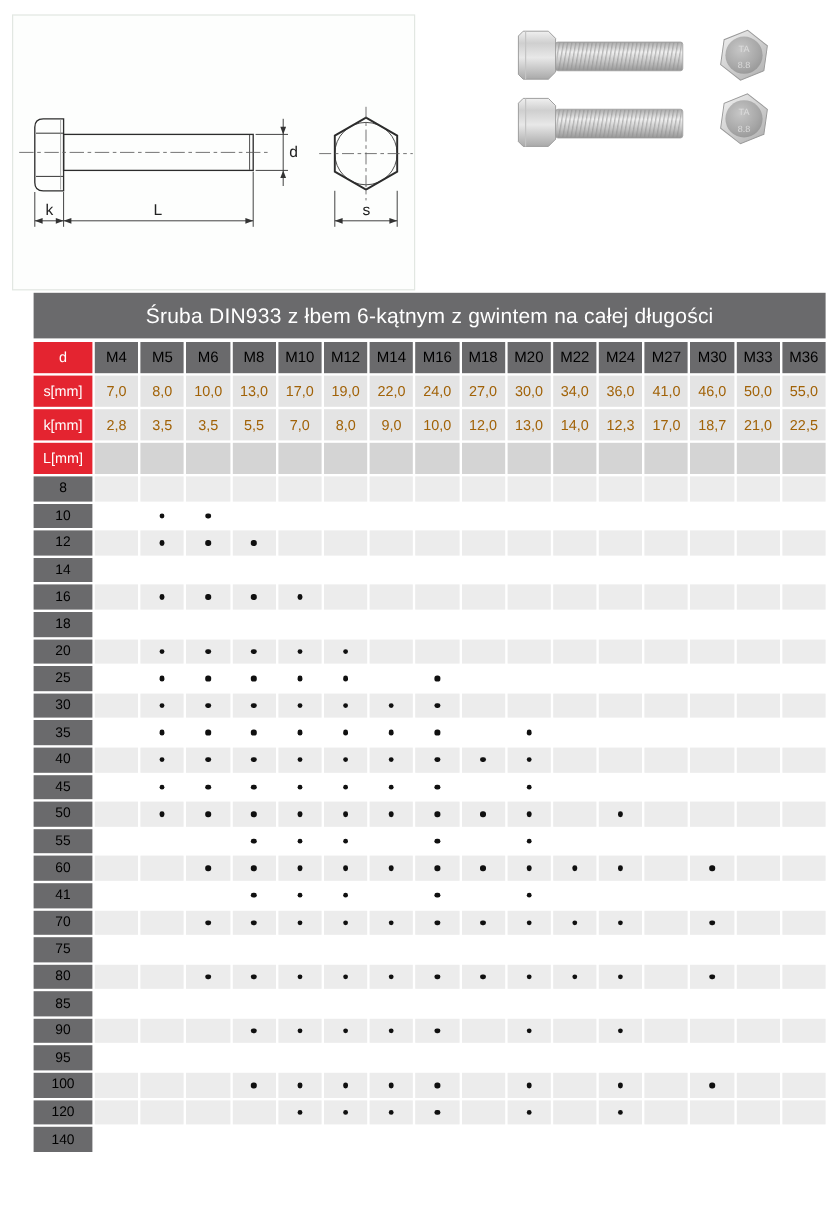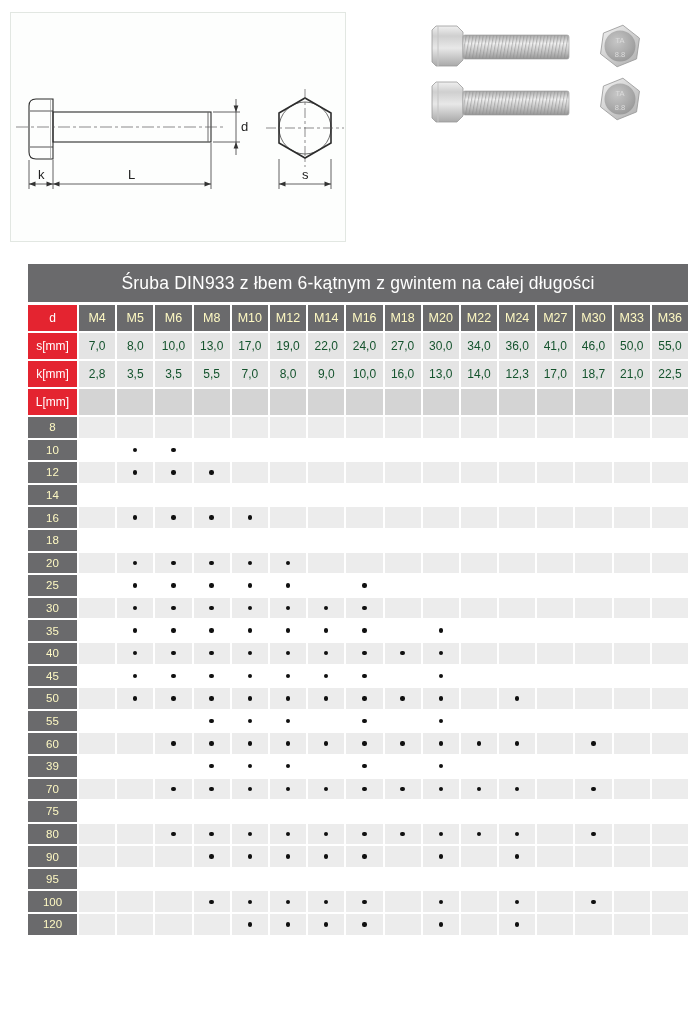--- a/index.html
+++ b/index.html
@@ -16,34 +16,34 @@
   body{
     width:698px;height:1024px;background:#fff;position:relative;overflow:hidden;
     font-family:"Liberation Sans", sans-serif;
   }
   .drawing-panel{
     position:absolute;left:10px;top:12px;width:336px;height:230px;
     border:1px solid #e2e7e2;background:#fdfefd;
   }
   .photos-panel{position:absolute;left:428px;top:18px;width:260px;height:108px;}
 
-  .din-table{position:absolute;left:8px;top:264px;width:680px;background:#fff;padding-left:20px;}
+  .din-table{position:absolute;left:8px;top:244px;width:680px;background:#fff;padding-left:20px;}
   .t-title{
     height:38px;background:var(--dark);color:#fff;display:flex;align-items:center;
     justify-content:center;font-size:17.5px;letter-spacing:.2px;margin-bottom:3px;
   }
   .row{display:flex;gap:2px;margin-bottom:2px;}
   .row .lbl{flex:0 0 49px;display:flex;align-items:center;justify-content:center;}
   .row .c{flex:1 1 0;display:flex;align-items:center;justify-content:center;position:relative;}
   .h26{height:26px;}
   .hL{height:20.6px;}
   .red{background:var(--red);color:#fff;font-size:12px;}
-  .dark{background:var(--dark);color:#fef9c3;font-size:12.5px;}
+  .dark{background:var(--dark);color:#000000;font-size:12.5px;}
   .dark.small{font-size:11.5px;}
-  .light{background:var(--cell-light);color:#14532d;font-size:12px;}
+  .light{background:var(--cell-light);color:#a16207;font-size:12px;}
   .mid{background:var(--cell-mid);}
   .even{background:var(--row-even);}
   .odd{background:var(--row-odd);}
   .dot{width:4.4px;height:4.4px;border-radius:50%;background:var(--dot);}
   svg text{font-family:"Liberation Sans", sans-serif;}
 </style>
 </head>
 <body>
 
 <div class="drawing-panel">
@@ -201,21 +201,21 @@
       <div class="row h26">
         <div class="lbl red">k[mm]</div>
         <div class="c light">2,8</div>
         <div class="c light">3,5</div>
         <div class="c light">3,5</div>
         <div class="c light">5,5</div>
         <div class="c light">7,0</div>
         <div class="c light">8,0</div>
         <div class="c light">9,0</div>
         <div class="c light">10,0</div>
-        <div class="c light">16,0</div>
+        <div class="c light">12,0</div>
         <div class="c light">13,0</div>
         <div class="c light">14,0</div>
         <div class="c light">12,3</div>
         <div class="c light">17,0</div>
         <div class="c light">18,7</div>
         <div class="c light">21,0</div>
         <div class="c light">22,5</div>
       </div>
       <div class="row h26">
         <div class="lbl red">L[mm]</div>
@@ -671,21 +671,21 @@
           <span class="dot"></span>
         </div>
         <div class="c even"></div>
         <div class="c even">
           <span class="dot"></span>
         </div>
         <div class="c even"></div>
         <div class="c even"></div>
       </div>
       <div class="row hL">
-        <div class="lbl dark small">39</div>
+        <div class="lbl dark small">41</div>
         <div class="c odd"></div>
         <div class="c odd"></div>
         <div class="c odd"></div>
         <div class="c odd">
           <span class="dot"></span>
         </div>
         <div class="c odd">
           <span class="dot"></span>
         </div>
         <div class="c odd">
@@ -801,20 +801,39 @@
           <span class="dot"></span>
         </div>
         <div class="c even"></div>
         <div class="c even">
           <span class="dot"></span>
         </div>
         <div class="c even"></div>
         <div class="c even"></div>
       </div>
       <div class="row hL">
+        <div class="lbl dark small">85</div>
+        <div class="c odd"></div>
+        <div class="c odd"></div>
+        <div class="c odd"></div>
+        <div class="c odd"></div>
+        <div class="c odd"></div>
+        <div class="c odd"></div>
+        <div class="c odd"></div>
+        <div class="c odd"></div>
+        <div class="c odd"></div>
+        <div class="c odd"></div>
+        <div class="c odd"></div>
+        <div class="c odd"></div>
+        <div class="c odd"></div>
+        <div class="c odd"></div>
+        <div class="c odd"></div>
+        <div class="c odd"></div>
+      </div>
+      <div class="row hL">
         <div class="lbl dark small">90</div>
         <div class="c even"></div>
         <div class="c even"></div>
         <div class="c even"></div>
         <div class="c even">
           <span class="dot"></span>
         </div>
         <div class="c even">
           <span class="dot"></span>
         </div>
@@ -917,15 +936,34 @@
           <span class="dot"></span>
         </div>
         <div class="c even"></div>
         <div class="c even">
           <span class="dot"></span>
         </div>
         <div class="c even"></div>
         <div class="c even"></div>
         <div class="c even"></div>
         <div class="c even"></div>
+      </div>
+      <div class="row hL">
+        <div class="lbl dark small">140</div>
+        <div class="c odd"></div>
+        <div class="c odd"></div>
+        <div class="c odd"></div>
+        <div class="c odd"></div>
+        <div class="c odd"></div>
+        <div class="c odd"></div>
+        <div class="c odd"></div>
+        <div class="c odd"></div>
+        <div class="c odd"></div>
+        <div class="c odd"></div>
+        <div class="c odd"></div>
+        <div class="c odd"></div>
+        <div class="c odd"></div>
+        <div class="c odd"></div>
+        <div class="c odd"></div>
+        <div class="c odd"></div>
       </div>
     </div>
 </div>
 
 </body></html>

